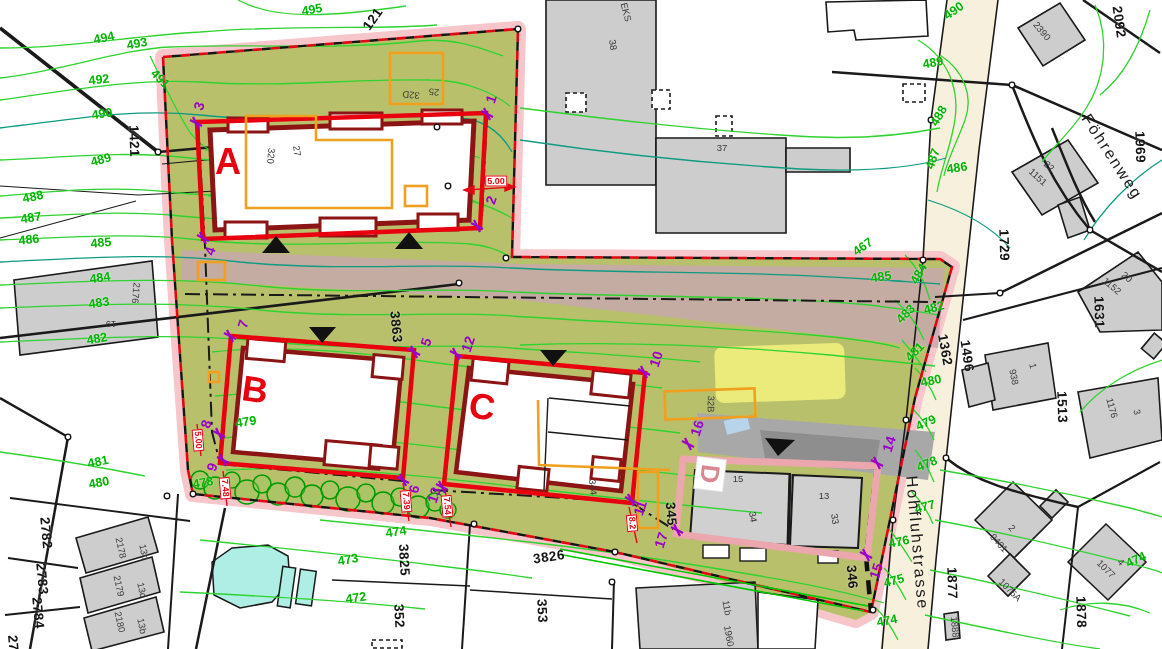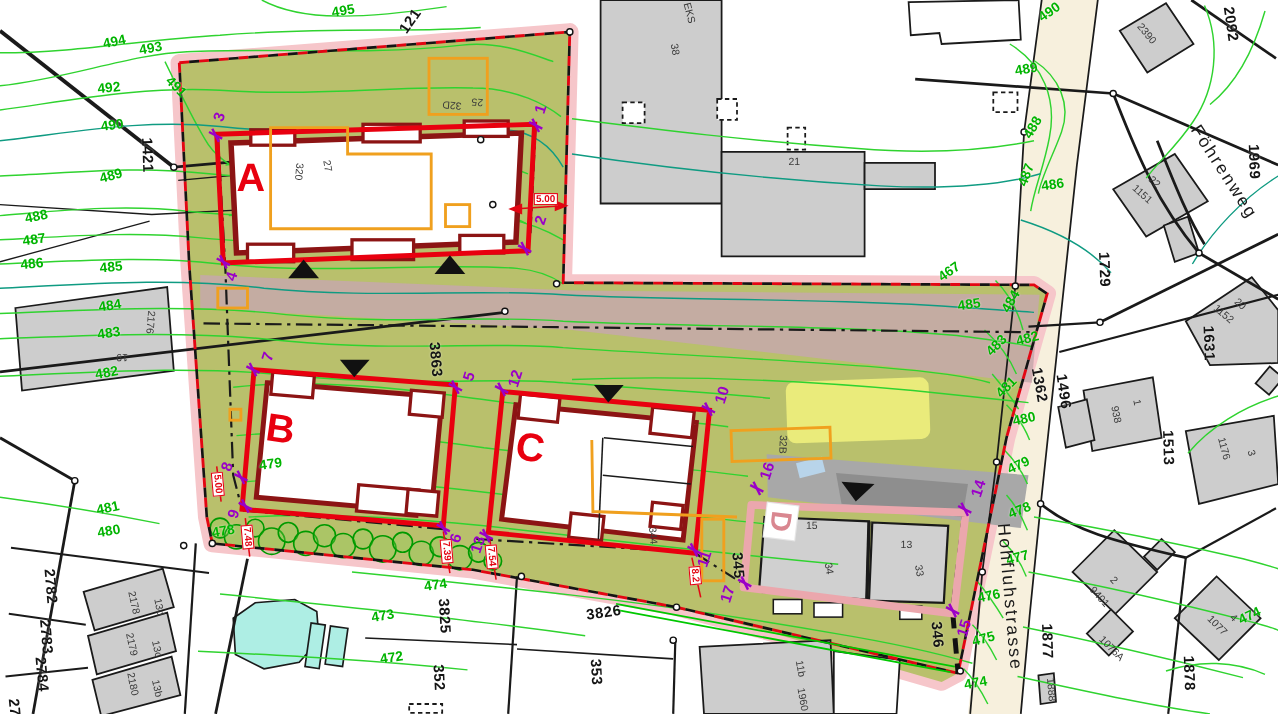--- a/index.html
+++ b/index.html
@@ -408,21 +408,21 @@
     <span class="lbl lbl-parcels" style="left: 1081px; top: 612px; transform: translate(-50%, -50%) rotate(88deg);">1878</span>
     <span class="lbl lbl-parcels" style="left: 1140px; top: 147px; transform: translate(-50%, -50%) rotate(88deg);">1969</span>
     <span class="lbl lbl-parcels" style="left: 1119px; top: 22px; transform: translate(-50%, -50%) rotate(82deg);">2092</span>
     <span class="lbl lbl-buildings" style="left: 136px; top: 293px; transform: translate(-50%, -50%) rotate(95deg);">2176</span>
     <span class="lbl lbl-buildings" style="left: 111px; top: 324px; transform: translate(-50%, -50%) rotate(180deg);">19</span>
     <span class="lbl lbl-buildings" style="left: 271px; top: 156px; transform: translate(-50%, -50%) rotate(95deg);">320</span>
     <span class="lbl lbl-buildings" style="left: 297px; top: 151px; transform: translate(-50%, -50%) rotate(80deg);">27</span>
     <span class="lbl lbl-buildings" style="left: 411px; top: 95px; transform: translate(-50%, -50%) rotate(185deg);">32D</span>
     <span class="lbl lbl-buildings" style="left: 434px; top: 92px; transform: translate(-50%, -50%) rotate(185deg);">25</span>
     <span class="lbl lbl-buildings" style="left: 613px; top: 45px; transform: translate(-50%, -50%) rotate(80deg);">38</span>
-    <span class="lbl lbl-buildings" style="left: 722px; top: 148px; transform: translate(-50%, -50%) rotate(0deg);">21</span>
+    <span class="lbl lbl-buildings" style="left: 722px; top: 148px; transform: translate(-50%, -50%) rotate(0deg);">37</span>
     <span class="lbl lbl-buildings" style="left: 626px; top: 12px; transform: translate(-50%, -50%) rotate(75deg);">EKS</span>
     <span class="lbl lbl-buildings" style="left: 1042px; top: 31px; transform: translate(-50%, -50%) rotate(50deg);">2390</span>
     <span class="lbl lbl-buildings" style="left: 1038px; top: 177px; transform: translate(-50%, -50%) rotate(42deg);">1151</span>
     <span class="lbl lbl-buildings" style="left: 1049px; top: 166px; transform: translate(-50%, -50%) rotate(42deg);">22</span>
     <span class="lbl lbl-buildings" style="left: 1112px; top: 286px; transform: translate(-50%, -50%) rotate(40deg);">1152</span>
     <span class="lbl lbl-buildings" style="left: 1127px; top: 277px; transform: translate(-50%, -50%) rotate(40deg);">20</span>
     <span class="lbl lbl-buildings" style="left: 1014px; top: 377px; transform: translate(-50%, -50%) rotate(78deg);">938</span>
     <span class="lbl lbl-buildings" style="left: 1033px; top: 366px; transform: translate(-50%, -50%) rotate(78deg);">1</span>
     <span class="lbl lbl-buildings" style="left: 1112px; top: 408px; transform: translate(-50%, -50%) rotate(75deg);">1176</span>
     <span class="lbl lbl-buildings" style="left: 1137px; top: 412px; transform: translate(-50%, -50%) rotate(75deg);">3</span>

